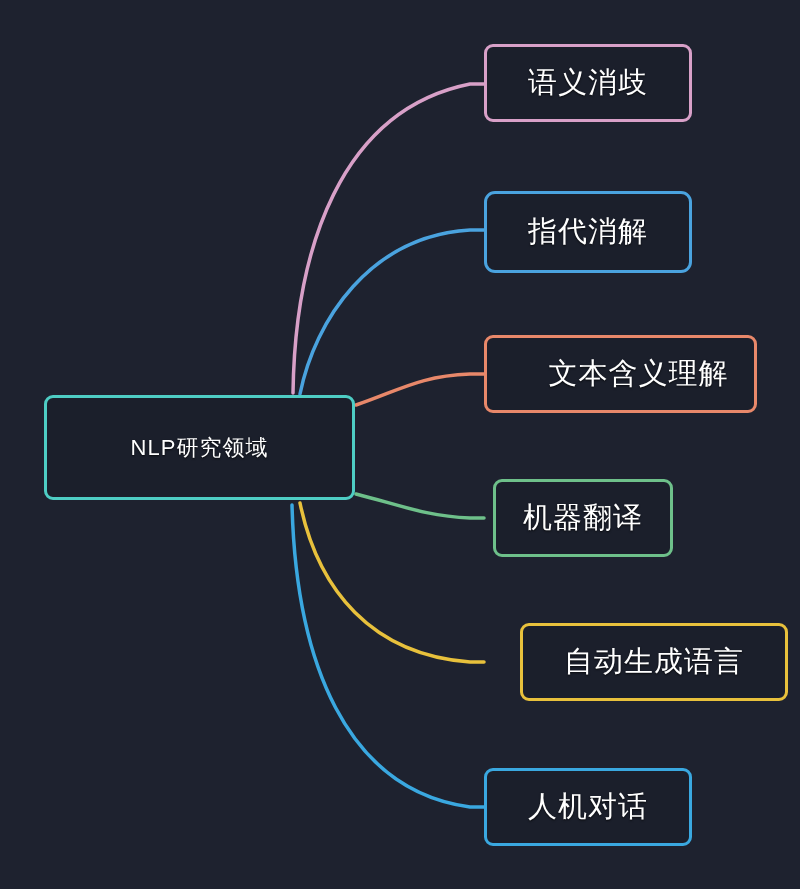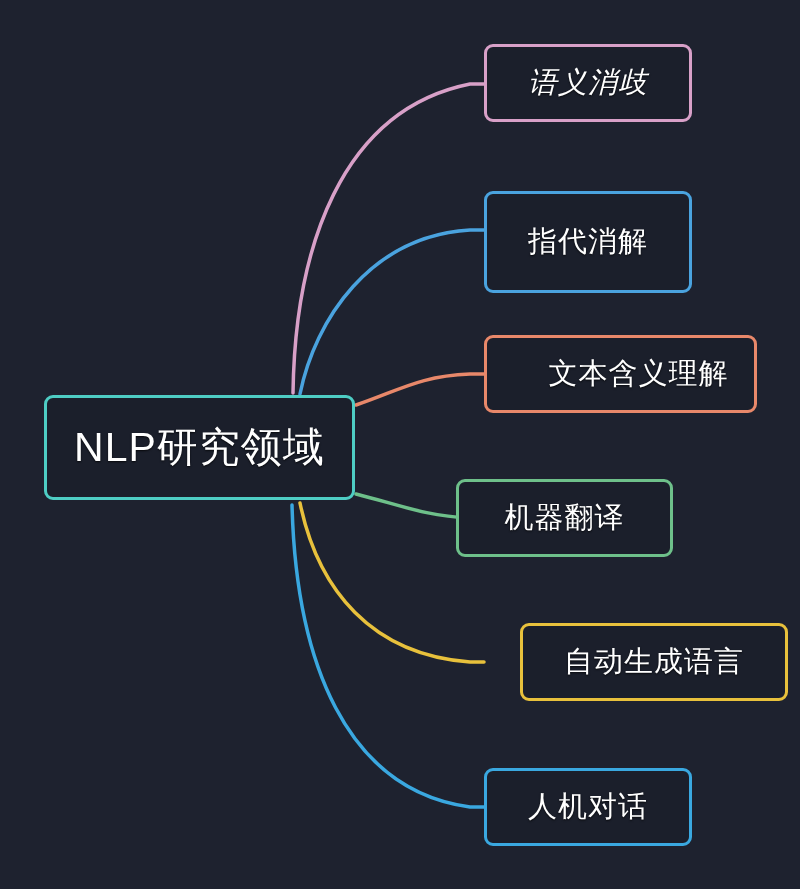--- a/index.html
+++ b/index.html
@@ -37,21 +37,21 @@
     border-width: 3px;
     border-radius: 9px;
   }
   .node-label {
     color: #ffffff;
     white-space: nowrap;
     text-shadow: 0 1px 2px rgba(0,0,0,0.75);
     letter-spacing: 1px;
   }
   .node.root .node-label {
-    font-size: 41px;
+    font-size: 22px;
   }
   .node.child .node-label {
     font-size: 29px;
   }
 </style>
 </head>
 <body>
 
 <div id="mindmap">
 
@@ -61,33 +61,33 @@
       <path d="M 356 405 C 400 390 420 376 470 374 L 484 374" fill="none" stroke="#e8886a" stroke-width="3.5" stroke-linecap="round"></path>
       <path d="M 356 494 C 400 505 425 516 470 518 L 484 518" fill="none" stroke="#6ec08a" stroke-width="3.5" stroke-linecap="round"></path>
       <path d="M 300 503 C 318 590 372 655 470 662 L 484 662" fill="none" stroke="#e8c13c" stroke-width="3.5" stroke-linecap="round"></path>
       <path d="M 292 505 C 296 660 345 790 470 807 L 484 807" fill="none" stroke="#3aa8e0" stroke-width="3.5" stroke-linecap="round"></path>
     </svg>
 
   <div class="node root" style="left: 44px; top: 395px; width: 311px; height: 105px; border-color: rgb(78, 205, 196); background: rgb(27, 31, 43);">
     <span class="node-label">NLP研究领域</span>
   </div>
 
-  <div class="node child" style="left: 484px; top: 44px; width: 208px; height: 78px; border-color: rgb(216, 160, 200); background: rgb(27, 31, 43); font-style: italic;">
+  <div class="node child" style="left: 484px; top: 44px; width: 208px; height: 78px; border-color: rgb(216, 160, 200); background: rgb(27, 31, 43);">
     <span class="node-label">语义消歧</span>
   </div>
 
-  <div class="node child" style="left: 484px; top: 191px; width: 208px; height: 102px; border-color: rgb(74, 163, 223); background: rgb(27, 31, 43);">
+  <div class="node child" style="left: 484px; top: 191px; width: 208px; height: 82px; border-color: rgb(74, 163, 223); background: rgb(27, 31, 43); border-radius: 11px;">
     <span class="node-label">指代消解</span>
   </div>
 
   <div class="node child" style="left: 484px; top: 335px; width: 273px; height: 78px; border-color: rgb(232, 136, 106); background: rgb(27, 31, 43); padding-left: 36px;">
     <span class="node-label">文本含义理解</span>
   </div>
 
-  <div class="node child" style="left: 456px; top: 479px; width: 217px; height: 78px; border-color: rgb(110, 192, 138); background: rgb(27, 31, 43);">
+  <div class="node child" style="left: 493px; top: 479px; width: 180px; height: 78px; border-color: rgb(110, 192, 138); background: rgb(27, 31, 43);">
     <span class="node-label">机器翻译</span>
   </div>
 
   <div class="node child" style="left: 484px; top: 623px; width: 268px; height: 78px; border-color: rgb(232, 193, 60); background: rgb(27, 31, 43); margin-left: 36px;">
     <span class="node-label">自动生成语言</span>
   </div>
 
   <div class="node child" style="left: 484px; top: 768px; width: 208px; height: 78px; border-color: rgb(58, 168, 224); background: rgb(27, 31, 43); text-align: center;">
     <span class="node-label">人机对话</span>
   </div>

